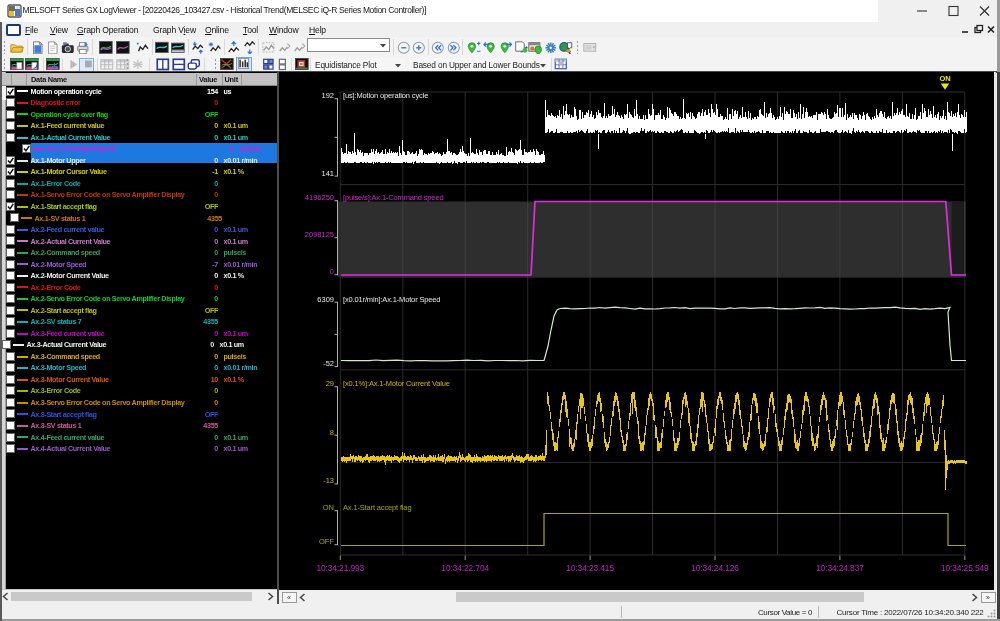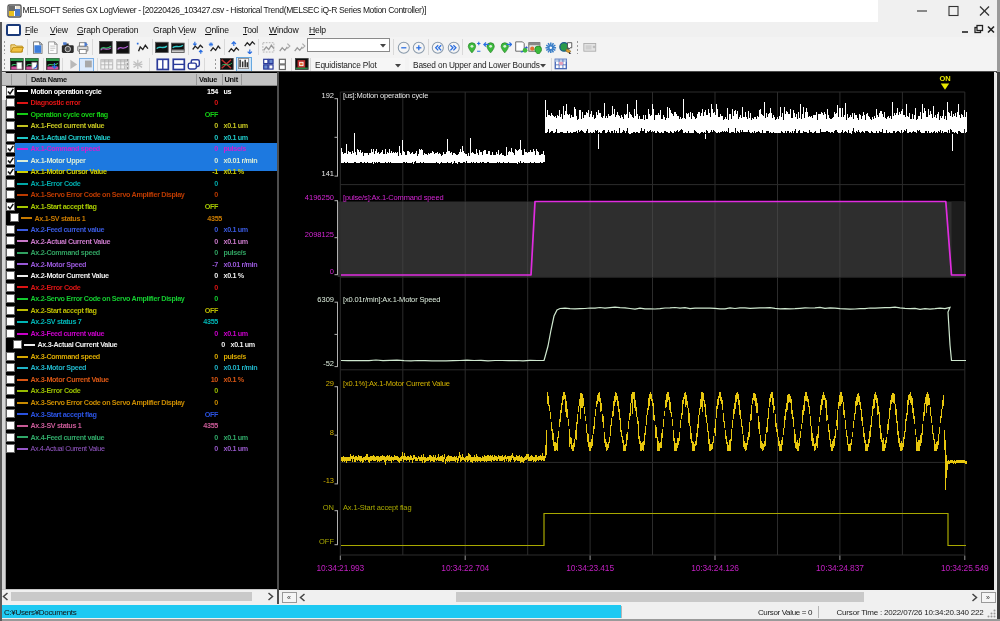--- a/index.html
+++ b/index.html
@@ -374,21 +374,21 @@
     </div>
     <div class="abs" style="left:6px;top:131.72px;width:271px;height:11.53px;">
       <svg width="9" height="9" viewBox="0 0 9 9" style="position:absolute;left:0px;top:1px">
         <rect x="0.5" y="0.5" width="8" height="8" fill="#fff" stroke="#666"></rect>
       </svg>
       <div class="abs" style="left:11px;top:4.8px;width:11px;height:2px;background:#20c8c8"></div>
       <div class="abs" style="left:24.5px;top:1.1px;font-size:7.2px;font-weight:bold;letter-spacing:-0.34px;white-space:nowrap;color:#20c8c8">Ax.1-Actual Current Value</div>
       <div class="abs" style="left:130px;top:1.1px;width:82px;text-align:right;font-size:7.2px;font-weight:bold;letter-spacing:-0.34px;color:#20c8c8">0</div>
       <div class="abs" style="left:217.5px;top:1.1px;font-size:7.2px;font-weight:bold;letter-spacing:-0.34px;white-space:nowrap;color:#20c8c8">x0.1 um</div>
     </div>
-    <div class="abs" style="left:6px;top:143.25px;width:271px;height:28px;">
+    <div class="abs" style="left:22px;top:143.25px;width:271px;height:20px;">
       <div class="abs" style="left:9px;top:0;width:262px;height:100%;background:#1d79e0"></div>
       <svg width="9" height="9" viewBox="0 0 9 9" style="position:absolute;left:0px;top:1px">
         <rect x="0.5" y="0.5" width="8" height="8" fill="#fff" stroke="#666"></rect>
         <path d="M2 4.5 L4 6.8 L7.3 1.8" fill="none" stroke="#111" stroke-width="1.5"></path>
       </svg>
       <div class="abs" style="left:11px;top:4.8px;width:11px;height:2px;background:#d11fd1"></div>
       <div class="abs" style="left:24.5px;top:1.1px;font-size:7.2px;font-weight:bold;letter-spacing:-0.34px;white-space:nowrap;color:#d11fd1">Ax.1-Command speed</div>
       <div class="abs" style="left:130px;top:1.1px;width:82px;text-align:right;font-size:7.2px;font-weight:bold;letter-spacing:-0.34px;color:#d11fd1">0</div>
       <div class="abs" style="left:217.5px;top:1.1px;font-size:7.2px;font-weight:bold;letter-spacing:-0.34px;white-space:nowrap;color:#d11fd1">pulse/s</div>
     </div>
@@ -532,21 +532,21 @@
     </div>
     <div class="abs" style="left:6px;top:327.73px;width:271px;height:11.53px;">
       <svg width="9" height="9" viewBox="0 0 9 9" style="position:absolute;left:0px;top:1px">
         <rect x="0.5" y="0.5" width="8" height="8" fill="#fff" stroke="#666"></rect>
       </svg>
       <div class="abs" style="left:11px;top:4.8px;width:11px;height:2px;background:#c800c8"></div>
       <div class="abs" style="left:24.5px;top:1.1px;font-size:7.2px;font-weight:bold;letter-spacing:-0.34px;white-space:nowrap;color:#c800c8">Ax.3-Feed current value</div>
       <div class="abs" style="left:130px;top:1.1px;width:82px;text-align:right;font-size:7.2px;font-weight:bold;letter-spacing:-0.34px;color:#c800c8">0</div>
       <div class="abs" style="left:217.5px;top:1.1px;font-size:7.2px;font-weight:bold;letter-spacing:-0.34px;white-space:nowrap;color:#c800c8">x0.1 um</div>
     </div>
-    <div class="abs" style="left:13px;top:339.26px;width:296px;height:11.53px;padding-left:10px;">
+    <div class="abs" style="left:2px;top:339.26px;width:296px;height:11.53px;padding-left:10px;">
       <svg width="9" height="9" viewBox="0 0 9 9" style="position:absolute;left:0px;top:1px">
         <rect x="0.5" y="0.5" width="8" height="8" fill="#fff" stroke="#666"></rect>
       </svg>
       <div class="abs" style="left:11px;top:4.8px;width:11px;height:2px;background:#ededed"></div>
       <div class="abs" style="left:24.5px;top:1.1px;font-size:7.2px;font-weight:bold;letter-spacing:-0.34px;white-space:nowrap;color:#ededed">Ax.3-Actual Current Value</div>
       <div class="abs" style="left:130px;top:1.1px;width:82px;text-align:right;font-size:7.2px;font-weight:bold;letter-spacing:-0.34px;color:#ededed">0</div>
       <div class="abs" style="left:217.5px;top:1.1px;font-size:7.2px;font-weight:bold;letter-spacing:-0.34px;white-space:nowrap;color:#ededed">x0.1 um</div>
     </div>
     <div class="abs" style="left:6px;top:350.79px;width:271px;height:11.53px;">
       <svg width="9" height="9" viewBox="0 0 9 9" style="position:absolute;left:0px;top:1px">
@@ -618,21 +618,21 @@
       <div class="abs" style="left:11px;top:4.8px;width:11px;height:2px;background:#30a868"></div>
       <div class="abs" style="left:24.5px;top:1.1px;font-size:7.2px;font-weight:bold;letter-spacing:-0.34px;white-space:nowrap;color:#30a868">Ax.4-Feed current value</div>
       <div class="abs" style="left:130px;top:1.1px;width:82px;text-align:right;font-size:7.2px;font-weight:bold;letter-spacing:-0.34px;color:#30a868">0</div>
       <div class="abs" style="left:217.5px;top:1.1px;font-size:7.2px;font-weight:bold;letter-spacing:-0.34px;white-space:nowrap;color:#30a868">x0.1 um</div>
     </div>
     <div class="abs" style="left:6px;top:443.03px;width:271px;height:11.53px;">
       <svg width="9" height="9" viewBox="0 0 9 9" style="position:absolute;left:0px;top:1px">
         <rect x="0.5" y="0.5" width="8" height="8" fill="#fff" stroke="#666"></rect>
       </svg>
       <div class="abs" style="left:11px;top:4.8px;width:11px;height:2px;background:#9658c8"></div>
-      <div class="abs" style="left:24.5px;top:1.1px;font-size:7.2px;font-weight:normal;letter-spacing:-0.34px;white-space:nowrap;color:#9658c8">Ax.4-Actual Current Value</div>
+      <div class="abs" style="left:24.5px;top:1.1px;font-size:7.2px;font-weight:bold;letter-spacing:-0.34px;white-space:nowrap;color:#9658c8">Ax.4-Actual Current Value</div>
       <div class="abs" style="left:130px;top:1.1px;width:82px;text-align:right;font-size:7.2px;font-weight:bold;letter-spacing:-0.34px;color:#9658c8">0</div>
       <div class="abs" style="left:217.5px;top:1.1px;font-size:7.2px;font-weight:bold;letter-spacing:-0.34px;white-space:nowrap;color:#9658c8">x0.1 um</div>
     </div>
     <div class="abs" style="left:277px;top:72px;width:2px;height:532px;background:#4e4e4e"></div>
     <svg class="abs" style="left:279px;top:72px" width="716" height="518" viewBox="279 72 716 518">
       <rect x="279" y="72" width="716" height="518" fill="#000"></rect>
       <rect x="337.7" y="201.5" width="627.6" height="75.5" fill="#2e2e2e"></rect>
       <rect x="951.5" y="201.5" width="14" height="73" fill="#1c1c1c"></rect>
       <line x1="340.3" y1="92" x2="340.3" y2="555" stroke="#2c2c2c"></line>
       <line x1="402.8" y1="92" x2="402.8" y2="555" stroke="#2c2c2c"></line>
@@ -734,23 +734,20 @@
       <svg class="abs" style="left:20px;top:3px" width="7" height="9">
         <path d="M5.5 1 L1.5 4.5 L5.5 8" fill="none" stroke="#444" stroke-width="1.5"></path>
       </svg>
       <div class="abs" style="left:177px;top:2px;width:408px;height:10px;background:#c9c9c9"></div>
       <svg class="abs" style="left:692px;top:3px" width="7" height="9">
         <path d="M1.5 1 L5.5 4.5 L1.5 8" fill="none" stroke="#444" stroke-width="1.5"></path>
       </svg>
       <div class="abs" style="left:701.5px;top:1.5px;width:15px;height:11px;background:#f5f5f5;border:1px solid #999;font-size:7px;color:#333;text-align:center;line-height:10px">»</div>
     </div>
     <div class="abs" style="left:0;top:604.8px;width:996.5px;height:13.7px;background:#f0f0f0">
-      <div class="abs" style="left:0;top:0.5px;width:621px;height:13px;background:#1ec9f2">
-        <div class="abs" style="left:4px;top:2.8px;font-size:8px;letter-spacing:-0.33px;color:#111">C:¥Users¥Documents</div>
-      </div>
       <div class="abs" style="left:621px;top:1px;width:1px;height:12px;background:#b5b5b5"></div>
       <div class="abs" style="left:660px;top:2.8px;width:152px;text-align:right;font-size:8px;letter-spacing:-0.35px;color:#222">Cursor Value = 0</div>
       <div class="abs" style="left:818px;top:1px;width:1px;height:12px;background:#b5b5b5"></div>
       <div class="abs" style="left:830px;top:2.8px;width:160px;text-align:center;font-size:8px;letter-spacing:-0.19px;color:#222;white-space:nowrap">Cursor Time : 2022/07/26 10:34:20.340 222</div>
       <svg class="abs" style="left:987px;top:4px" width="9" height="9">
         <circle cx="7.5" cy="1.5" r="1" fill="#999"></circle>
         <circle cx="7.5" cy="4.5" r="1" fill="#999"></circle>
         <circle cx="7.5" cy="7.5" r="1" fill="#999"></circle>
         <circle cx="4.5" cy="4.5" r="1" fill="#999"></circle>
         <circle cx="4.5" cy="7.5" r="1" fill="#999"></circle>

